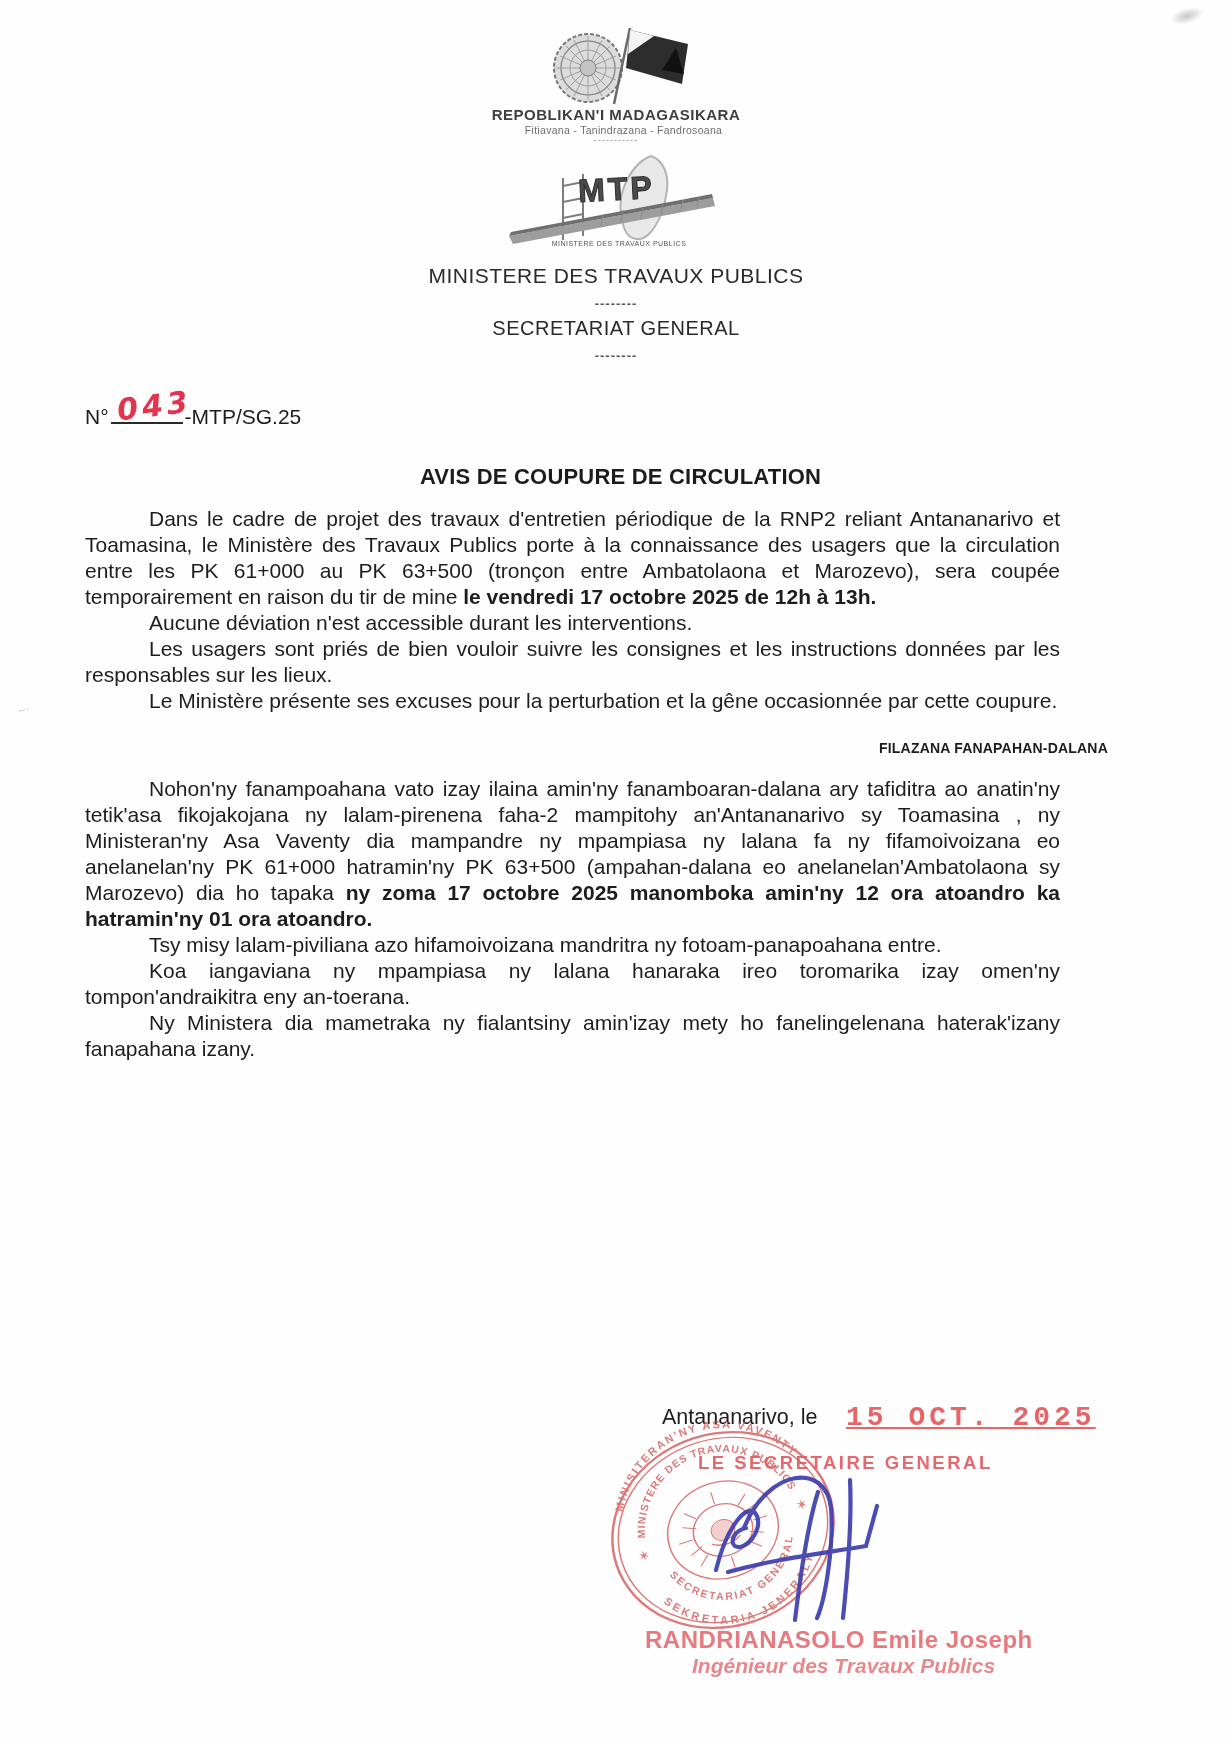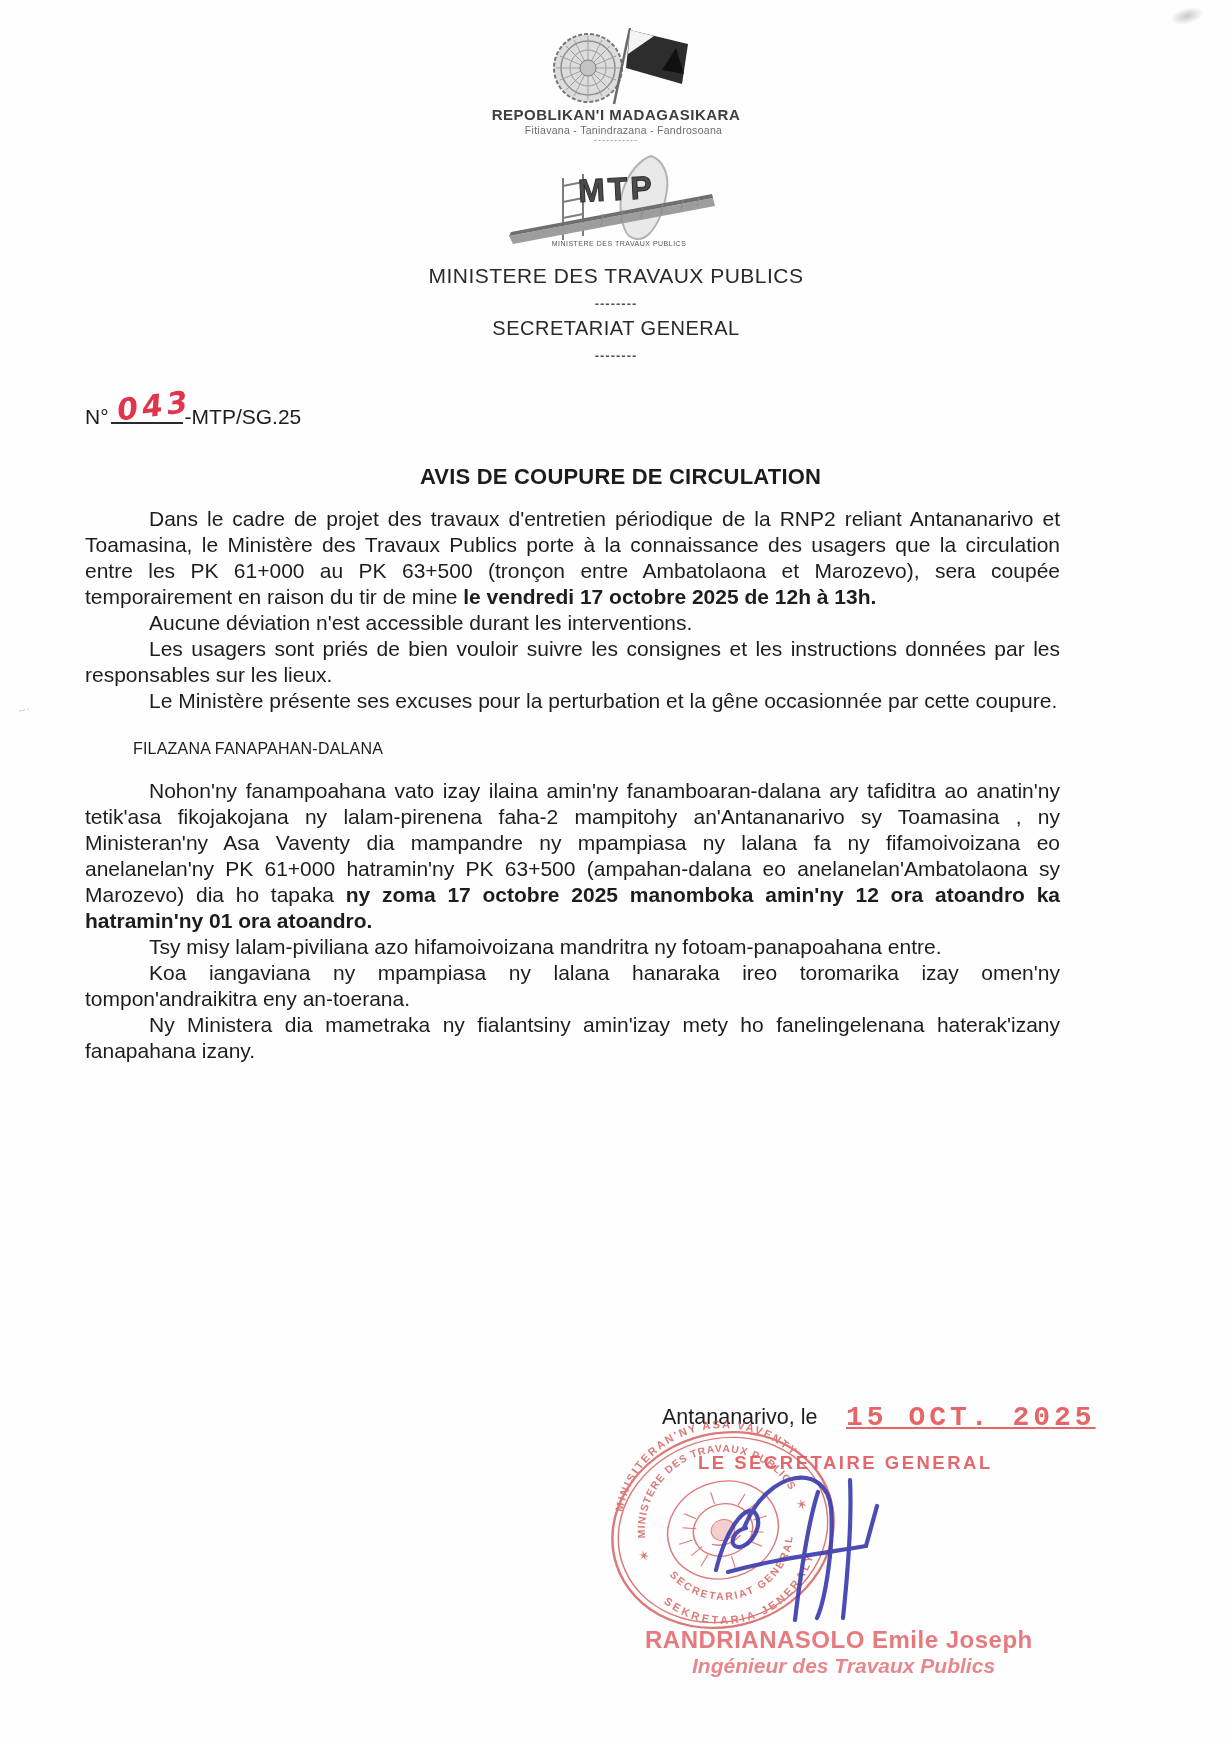--- a/index.html
+++ b/index.html
@@ -25,21 +25,21 @@
   .ref-number{
     position:absolute;left:6px;top:-10px;color:#e2344e;
     font-size:30px;font-style:italic;font-weight:bold;letter-spacing:4px;
     transform:rotate(-7deg);font-family:"DejaVu Sans",sans-serif;
   }
   
   .content{position:absolute;top:440px;left:85px;width:975px;}
   .doc-title{font-size:22px;font-weight:bold;text-align:center;margin:0 0 0 0;padding-top:24px;letter-spacing:.2px;transform:translateX(48px);}
   .body-par{margin:0;font-size:21px;line-height:26px;text-align:justify;text-indent:64px;color:#1d1d1d;}
   .first-par{margin-top:16px;}
-  .section-title{font-size:16px;font-weight:normal;text-align:left;margin:26px 0 20px 0;letter-spacing:.2px;transform:translateX(48px);}
+  .section-title{font-size:14px;font-weight:bold;text-align:right;margin:26px 0 20px 0;letter-spacing:.2px;transform:translateX(48px);}
   
   .place-line{position:absolute;left:662px;top:1405px;font-size:21.5px;color:#1d1d1d;}
   .date-stamp{
     position:absolute;left:846px;top:1402px;width:190px;
     color:#e14b50;font-size:28px;font-weight:bold;letter-spacing:4px;
     font-family:"Liberation Mono","DejaVu Sans Mono",monospace;
     opacity:.85;filter:blur(.3px);white-space:nowrap;text-decoration:underline;
   }
   .role-stamp{
     position:absolute;left:686px;top:1452px;

